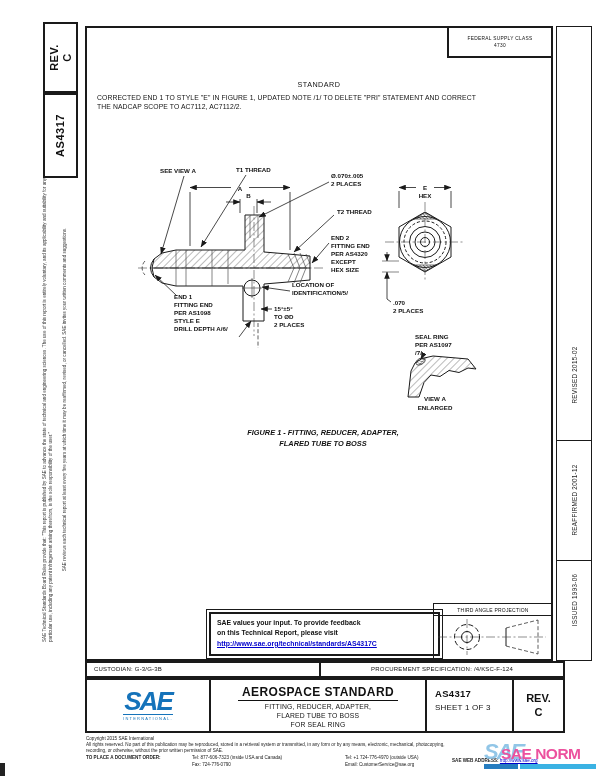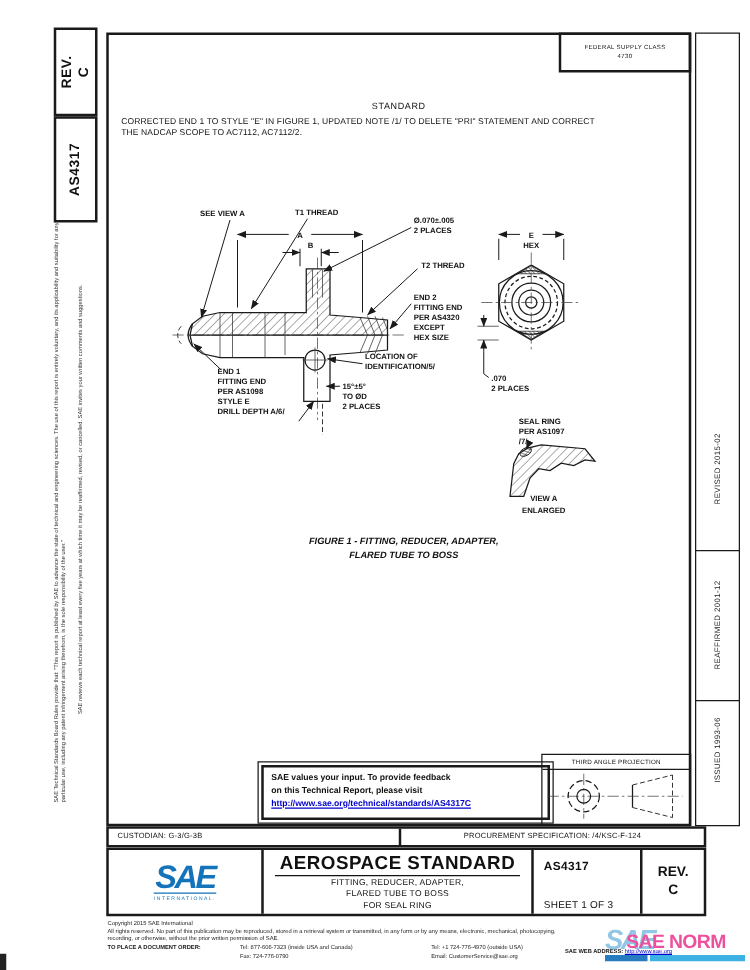--- a/index.html
+++ b/index.html
@@ -18,24 +18,24 @@
   .fb-inner{border:2px solid #1a1a1a;padding:4px 6px 5px 6px;font-size:6.9px;font-weight:bold;line-height:1.5;}
   .fb-link{color:#0000cc;text-decoration:underline;}
   .proj-title{font-size:5px;text-align:center;padding-top:3px;letter-spacing:.2px;border-bottom:1.5px solid #1a1a1a;height:12px;box-sizing:border-box;}
   .tb-row{position:absolute;display:flex;box-sizing:border-box;border:2px solid #1a1a1a;background:#fff;}
   .cell{box-sizing:border-box;overflow:hidden;}
   .cdiv{border-right:2px solid #1a1a1a;}
   .cust{font-size:6px;padding:3px 0 0 7px;letter-spacing:.2px;}
   .proc{font-size:6px;padding-top:3px;text-align:center;letter-spacing:.2px;}
   .sae-logo{color:#1573BA;font-weight:bold;font-style:italic;font-size:26px;letter-spacing:-2px;line-height:.9;}
   .sae-sub{color:#1573BA;font-size:4px;letter-spacing:1.2px;border-top:1.5px solid #1573BA;margin-top:1px;padding-top:1px;}
-  .std-head{font-size:15px;font-weight:bold;letter-spacing:.4px;border-bottom:1.5px solid #111;display:inline-block;padding:0 4px 1px 4px;}
+  .std-head{font-size:12px;font-weight:bold;letter-spacing:.4px;border-bottom:1.5px solid #111;display:inline-block;padding:0 4px 1px 4px;}
   .std-title{font-size:6.8px;line-height:1.3;margin-top:2px;letter-spacing:.2px;}
   .num-big{font-size:9.5px;font-weight:bold;letter-spacing:.3px;}
-  .num-sheet{font-size:8px;margin-top:20px;letter-spacing:.2px;}
+  .num-sheet{font-size:8px;margin-top:4px;letter-spacing:.2px;}
   .rev-big{font-size:11px;font-weight:bold;line-height:1.25;text-align:center;}
   .foot{font-size:4.6px;color:#222;white-space:nowrap;}
   .foot-b{font-weight:bold;}
   .wm{position:absolute;opacity:.95;}
   .wm-sae{position:absolute;left:0;top:0;font-style:italic;font-weight:900;font-size:22px;color:#8CC3E6;letter-spacing:-2px;}
   .wm-norm{position:absolute;left:17px;top:6px;font-weight:700;font-size:15.5px;color:#ec4899;letter-spacing:-.5px;white-space:nowrap;}
   .wm-bar1{position:absolute;left:0;top:25px;width:34px;height:4.5px;background:#1B75BC;}
   .wm-bar2{position:absolute;left:36px;top:25px;width:76px;height:4.5px;background:#31AEE2;}
   .hline{position:absolute;background:#1a1a1a;}
   svg text{font:700 6.2px "Liberation Sans",sans-serif;fill:#111;}

